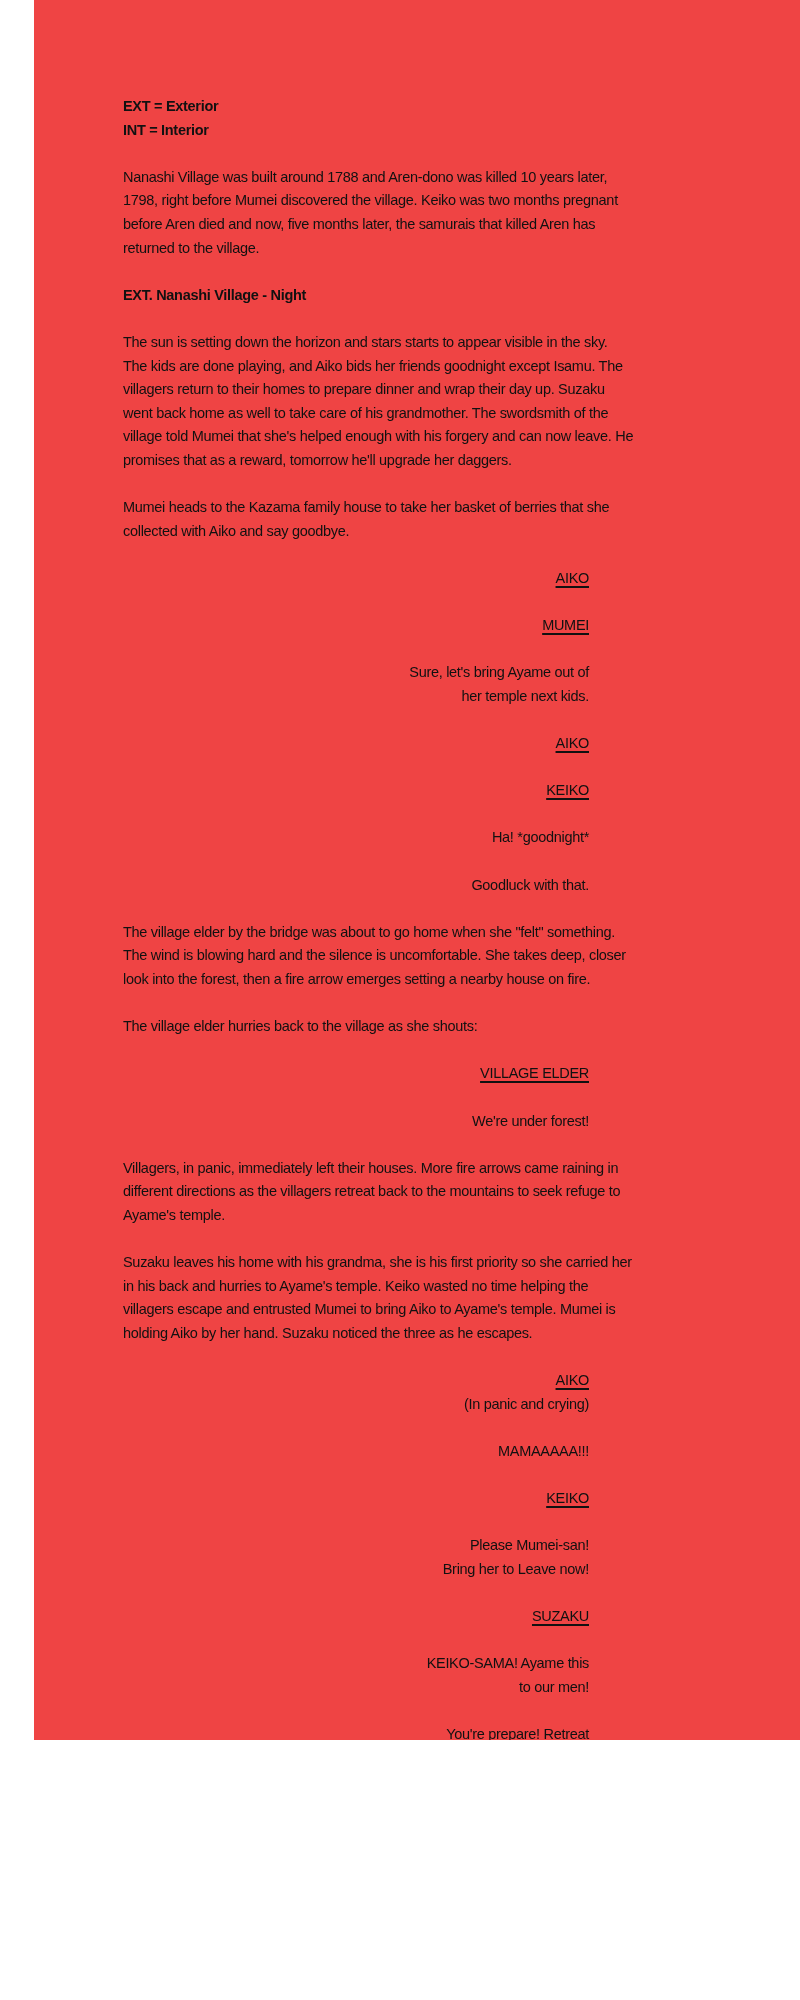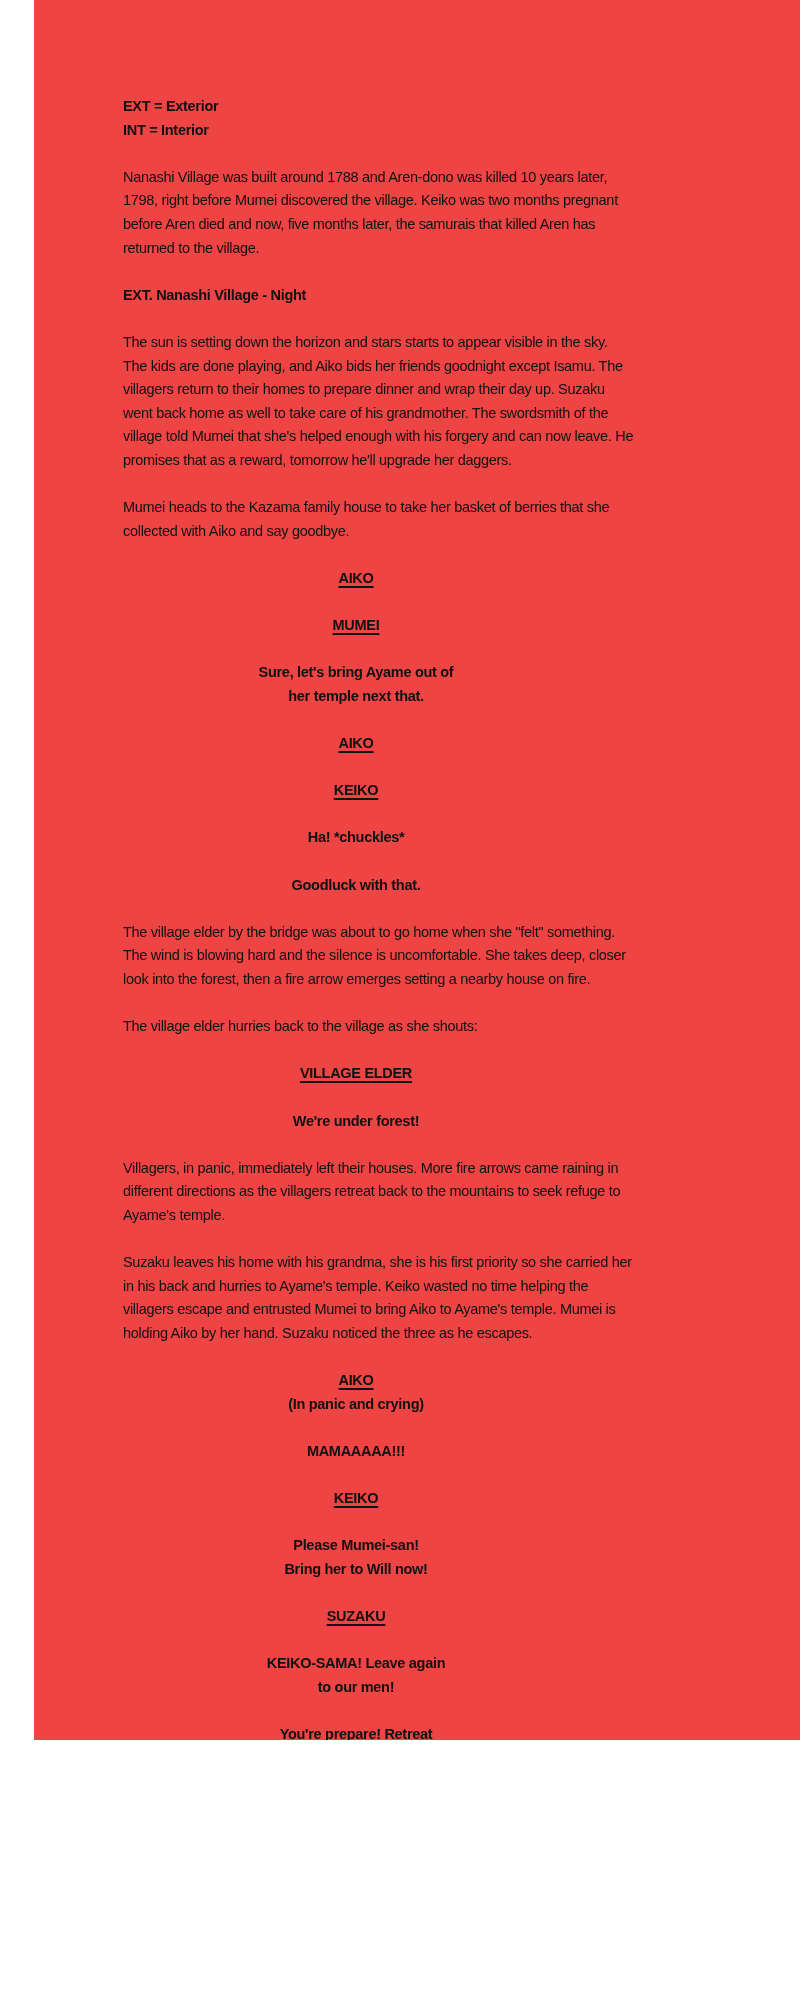--- a/index.html
+++ b/index.html
@@ -30,22 +30,21 @@
     letter-spacing: -0.3px;
   }
   .block {
     margin: 0 0 23.6px 0;
     white-space: pre; 
   }
   .legend, .scene-heading {
     font-weight: bold;
   }
   .character, .dialogue, .parenthetical {
-    text-align: center;
-    font-weight: bold;
+    text-align: right;
   }
   .character .name {
     text-decoration: underline;
     text-decoration-thickness: 1.5px;
     text-underline-offset: 3px;
   }
 </style>
 </head>
 <body>
 
@@ -62,43 +61,43 @@
 The kids are done playing, and Aiko bids her friends goodnight except Isamu. The
 villagers return to their homes to prepare dinner and wrap their day up. Suzaku
 went back home as well to take care of his grandmother. The swordsmith of the
 village told Mumei that she's helped enough with his forgery and can now leave. He
 promises that as a reward, tomorrow he'll upgrade her daggers.</div>
       <div class="block action">Mumei heads to the Kazama family house to take her basket of berries that she
 collected with Aiko and say goodbye.</div>
       <div class="block character"><span class="name">AIKO</span></div>
       <div class="block character"><span class="name">MUMEI</span></div>
       <div class="block dialogue">Sure, let's bring Ayame out of
-her temple next that.</div>
+her temple next kids.</div>
       <div class="block character"><span class="name">AIKO</span></div>
       <div class="block character"><span class="name">KEIKO</span></div>
-      <div class="block dialogue">Ha! *chuckles*</div>
+      <div class="block dialogue">Ha! *goodnight*</div>
       <div class="block dialogue">Goodluck with that.</div>
       <div class="block action">The village elder by the bridge was about to go home when she "felt" something.
 The wind is blowing hard and the silence is uncomfortable. She takes deep, closer
 look into the forest, then a fire arrow emerges setting a nearby house on fire.</div>
       <div class="block action">The village elder hurries back to the village as she shouts:</div>
       <div class="block character"><span class="name">VILLAGE ELDER</span></div>
       <div class="block dialogue">We're under forest!</div>
       <div class="block action">Villagers, in panic, immediately left their houses. More fire arrows came raining in
 different directions as the villagers retreat back to the mountains to seek refuge to
 Ayame's temple.</div>
       <div class="block action">Suzaku leaves his home with his grandma, she is his first priority so she carried her
 in his back and hurries to Ayame's temple. Keiko wasted no time helping the
 villagers escape and entrusted Mumei to bring Aiko to Ayame's temple. Mumei is
 holding Aiko by her hand. Suzaku noticed the three as he escapes.</div>
       <div class="block character"><span class="name">AIKO</span><div class="parenthetical">(In panic and crying)</div></div>
       <div class="block dialogue">MAMAAAAA!!!</div>
       <div class="block character"><span class="name">KEIKO</span></div>
       <div class="block dialogue">Please Mumei-san!
-Bring her to Will now!</div>
+Bring her to Leave now!</div>
       <div class="block character"><span class="name">SUZAKU</span></div>
-      <div class="block dialogue">KEIKO-SAMA! Leave again
+      <div class="block dialogue">KEIKO-SAMA! Ayame this
 to our men!</div>
       <div class="block dialogue">You're prepare! Retreat
 to Ayame's temple now!</div>
       <div class="block character"><span class="name">KEIKO</span></div>
     </div>
 </div>
 
 </body></html>

